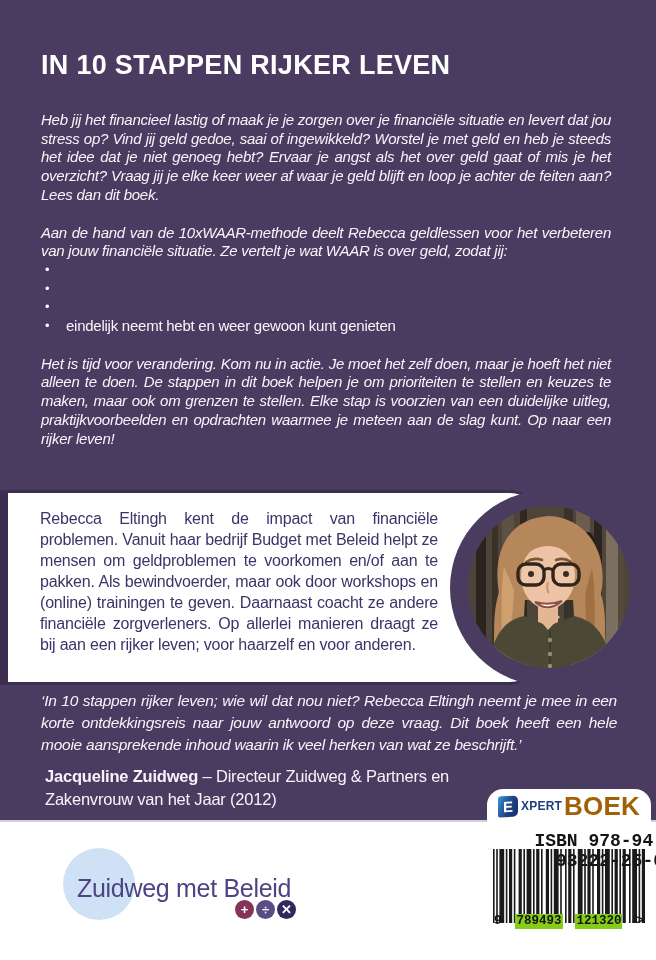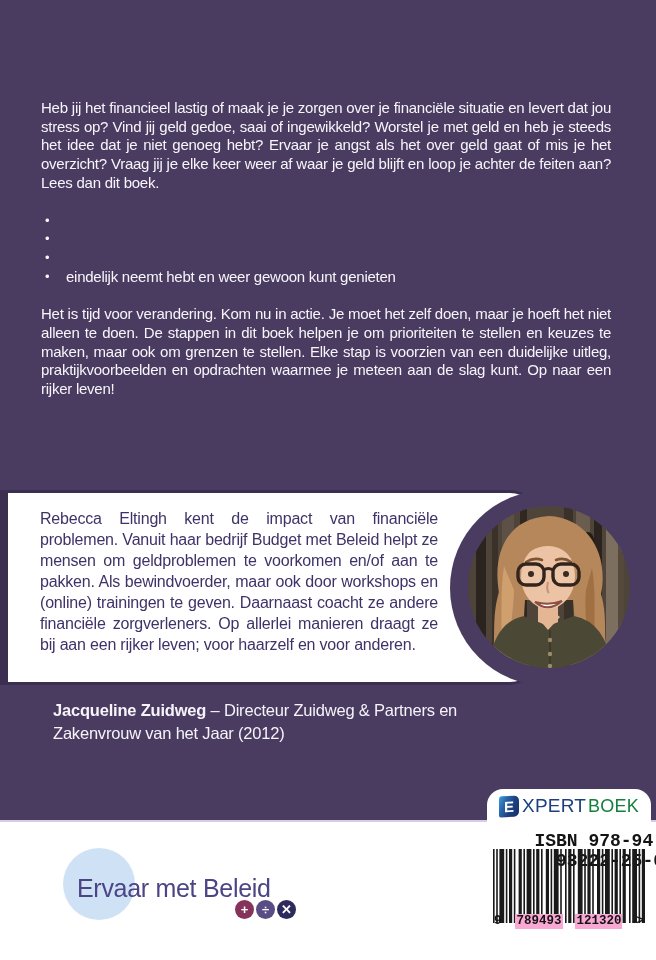--- a/index.html
+++ b/index.html
@@ -13,21 +13,21 @@
   }
   h1.title{
     position:absolute;left:41px;top:50px;margin:0;
     color:#ffffff;font-size:27px;font-weight:bold;letter-spacing:.3px;
   }
   .body-text{
     position:absolute;left:41px;top:99px;width:570px;
     color:#f7f5fa;font-size:15px;line-height:18.7px;letter-spacing:-.25px;
     text-align:justify;
   }
-  .body-text p{margin:0 0 19px 0;}
+  .body-text p{margin:12px 0 19px 0;font-style:italic;}
   ul.bullets{list-style:none;margin:0 0 19px 0;padding:0;text-align:left;}
   ul.bullets li{display:flex;line-height:18.7px;}
   ul.bullets .dot{width:21px;padding-left:4px;flex:none;font-size:13px;}
   .spine-shadow{
     position:absolute;left:0;top:490px;width:9px;height:195px;background:#3b2e50;
   }
   .author-band{
     position:absolute;left:8px;top:490px;width:530px;height:195px;
     background:#ffffff;border-top:3px solid #3b2e50;border-bottom:3px solid #3b2e50;
     border-radius:0 28px 28px 0;box-sizing:border-box;
@@ -46,49 +46,49 @@
     border-radius:50%;overflow:hidden;
   }
   .quote-block{
     position:absolute;left:41px;top:690px;width:576px;color:#f6f3f9;
   }
   .quote{
     margin:0;font-style:italic;font-size:15.5px;line-height:22px;
     letter-spacing:-.25px;text-align:justify;
   }
   .attribution{
-    margin:9px 0 0 12px;font-size:16.5px;line-height:23px;width:445px;letter-spacing:-.2px;
+    margin:9px 0 0 4px;font-size:16.5px;line-height:23px;width:445px;letter-spacing:-.2px;
   }
   .attribution b{font-weight:bold;}
   .publisher-tab{
     position:absolute;left:487px;top:789px;width:164px;height:34px;
     background:#ffffff;border-radius:16px 16px 0 0;
     display:flex;align-items:center;justify-content:center;gap:2px;
   }
   .book-icon{
     width:20px;height:21px;border-radius:3px 5px 5px 2px;
     background:linear-gradient(115deg,#3da0dc 0%,#2a68b0 28%,#1d3f7e 60%,#16306b 100%);
     color:#ffffff;font-weight:bold;font-size:15px;line-height:21px;text-align:center;
     transform:skewY(-3deg);margin-right:1px;
   }
-  .logo-xpert{color:#1d3f7e;font-weight:normal;font-size:19px;letter-spacing:.2px;}
-  .logo-boek{color:#15803d;font-weight:normal;font-size:18px;letter-spacing:.2px;}
+  .logo-xpert{color:#1d3f7e;font-weight:bold;font-size:12px;letter-spacing:.2px;}
+  .logo-boek{color:#a16207;font-weight:bold;font-size:26px;letter-spacing:.2px;}
   .isbn-label{
     position:absolute;left:478px;top:831px;width:186px;text-align:right;
     font-family:"Liberation Mono",monospace;font-size:18px;letter-spacing:0;
     color:#141414;font-weight:bold;
   }
   .barcode-wrap{position:absolute;left:493px;top:849px;width:152px;}
   .barcode-wrap svg{display:block;}
   .barcode-digits{
     display:flex;justify-content:space-between;align-items:flex-start;
     font-family:"Liberation Mono",monospace;font-size:12.5px;color:#141414;
     margin-top:-9px;font-weight:bold;
   }
-  .barcode-digits span{background:#f9a8d4;padding:0 1px;line-height:15px;}
+  .barcode-digits span{background:#84cc16;padding:0 1px;line-height:15px;}
   .barcode-digits .d-left{background:transparent;}
   .brand-circle{
     position:absolute;left:63px;top:848px;width:72px;height:72px;border-radius:50%;
     background:#cfe2f5;
   }
   .brand-name{
     position:absolute;left:77px;top:874px;
     color:#4d4486;font-size:25px;letter-spacing:-.3px;
   }
   .brand-icons{
@@ -102,23 +102,25 @@
   .op-div{background:#5a4d85;}
   .op-times{background:#2d2a5e;font-size:11px;}
 </style>
 </head>
 <body>
 
 <div class="cover">
 
   <div class="purple-main"></div>
 
+  <h1 class="title">IN 10 STAPPEN RIJKER LEVEN</h1>
 
   <div class="body-text">
     <p>Heb jij het financieel lastig of maak je je zorgen over je financiële situatie en levert dat jou stress op? Vind jij geld gedoe, saai of ingewikkeld? Worstel je met geld en heb je steeds het idee dat je niet genoeg hebt? Ervaar je angst als het over geld gaat of mis je het overzicht? Vraag jij je elke keer weer af waar je geld blijft en loop je achter de feiten aan? Lees dan dit boek.</p>
+    <p style="margin-bottom:0;">Aan de hand van de 10xWAAR-methode deelt Rebecca geldlessen voor het verbeteren van jouw financiële situatie. Ze vertelt je wat WAAR is over geld, zodat jij:</p>
     <ul class="bullets">
       <li>
         <span class="dot">•</span>
       </li>
       <li>
         <span class="dot">•</span>
       </li>
       <li>
         <span class="dot">•</span>
       </li>
@@ -169,20 +171,21 @@
       <path d="M20,162 Q26,116 56,110 L80,120 L106,110 Q138,116 144,162 Z" fill="#4b4936"></path>
       <path d="M70,112 L80,124 L92,111 L86,106 L80,112 L74,106 Z" fill="#e4b694"></path>
       <path d="M82,124 L82,162" stroke="#3b3a2b" stroke-width="2"></path>
       <circle cx="82" cy="134" r="2.2" fill="#9c8b68"></circle>
       <circle cx="82" cy="148" r="2.2" fill="#9c8b68"></circle>
       <circle cx="82" cy="160" r="2.2" fill="#9c8b68"></circle>
     </svg>
   </div>
 
   <div class="quote-block">
+    <p class="quote">‘In 10 stappen rijker leven; wie wil dat nou niet? Rebecca Eltingh neemt je mee in een korte ontdekkingsreis naar jouw antwoord op deze vraag. Dit boek heeft een hele mooie aansprekende inhoud waarin ik veel herken van wat ze beschrijft.’</p>
     <p class="attribution"><b>Jacqueline Zuidweg</b><span> – Directeur Zuidweg &amp; Partners en Zakenvrouw van het Jaar (2012)</span></p>
   </div>
 
   <div class="publisher-tab">
     <span class="book-icon">E</span>
     <span class="logo-xpert">XPERT</span>
     <span class="logo-boek">BOEK</span>
   </div>
 
   <div class="isbn-label">ISBN 978-94-93222-25-0</div>
@@ -228,20 +231,20 @@
     </svg>
     <div class="barcode-digits">
       <span class="d-left">9</span>
       <span>789493</span>
       <span>121320</span>
       <span class="d-left">&gt;</span>
     </div>
   </div>
 
   <div class="brand-circle"></div>
-  <div class="brand-name">Ervaar met Beleid</div>
+  <div class="brand-name">Zuidweg met Beleid</div>
   <div class="brand-icons">
     <span class="op op-plus">+</span>
     <span class="op op-div">÷</span>
     <span class="op op-times">✕</span>
   </div>
 
 </div>
 
 </body></html>

